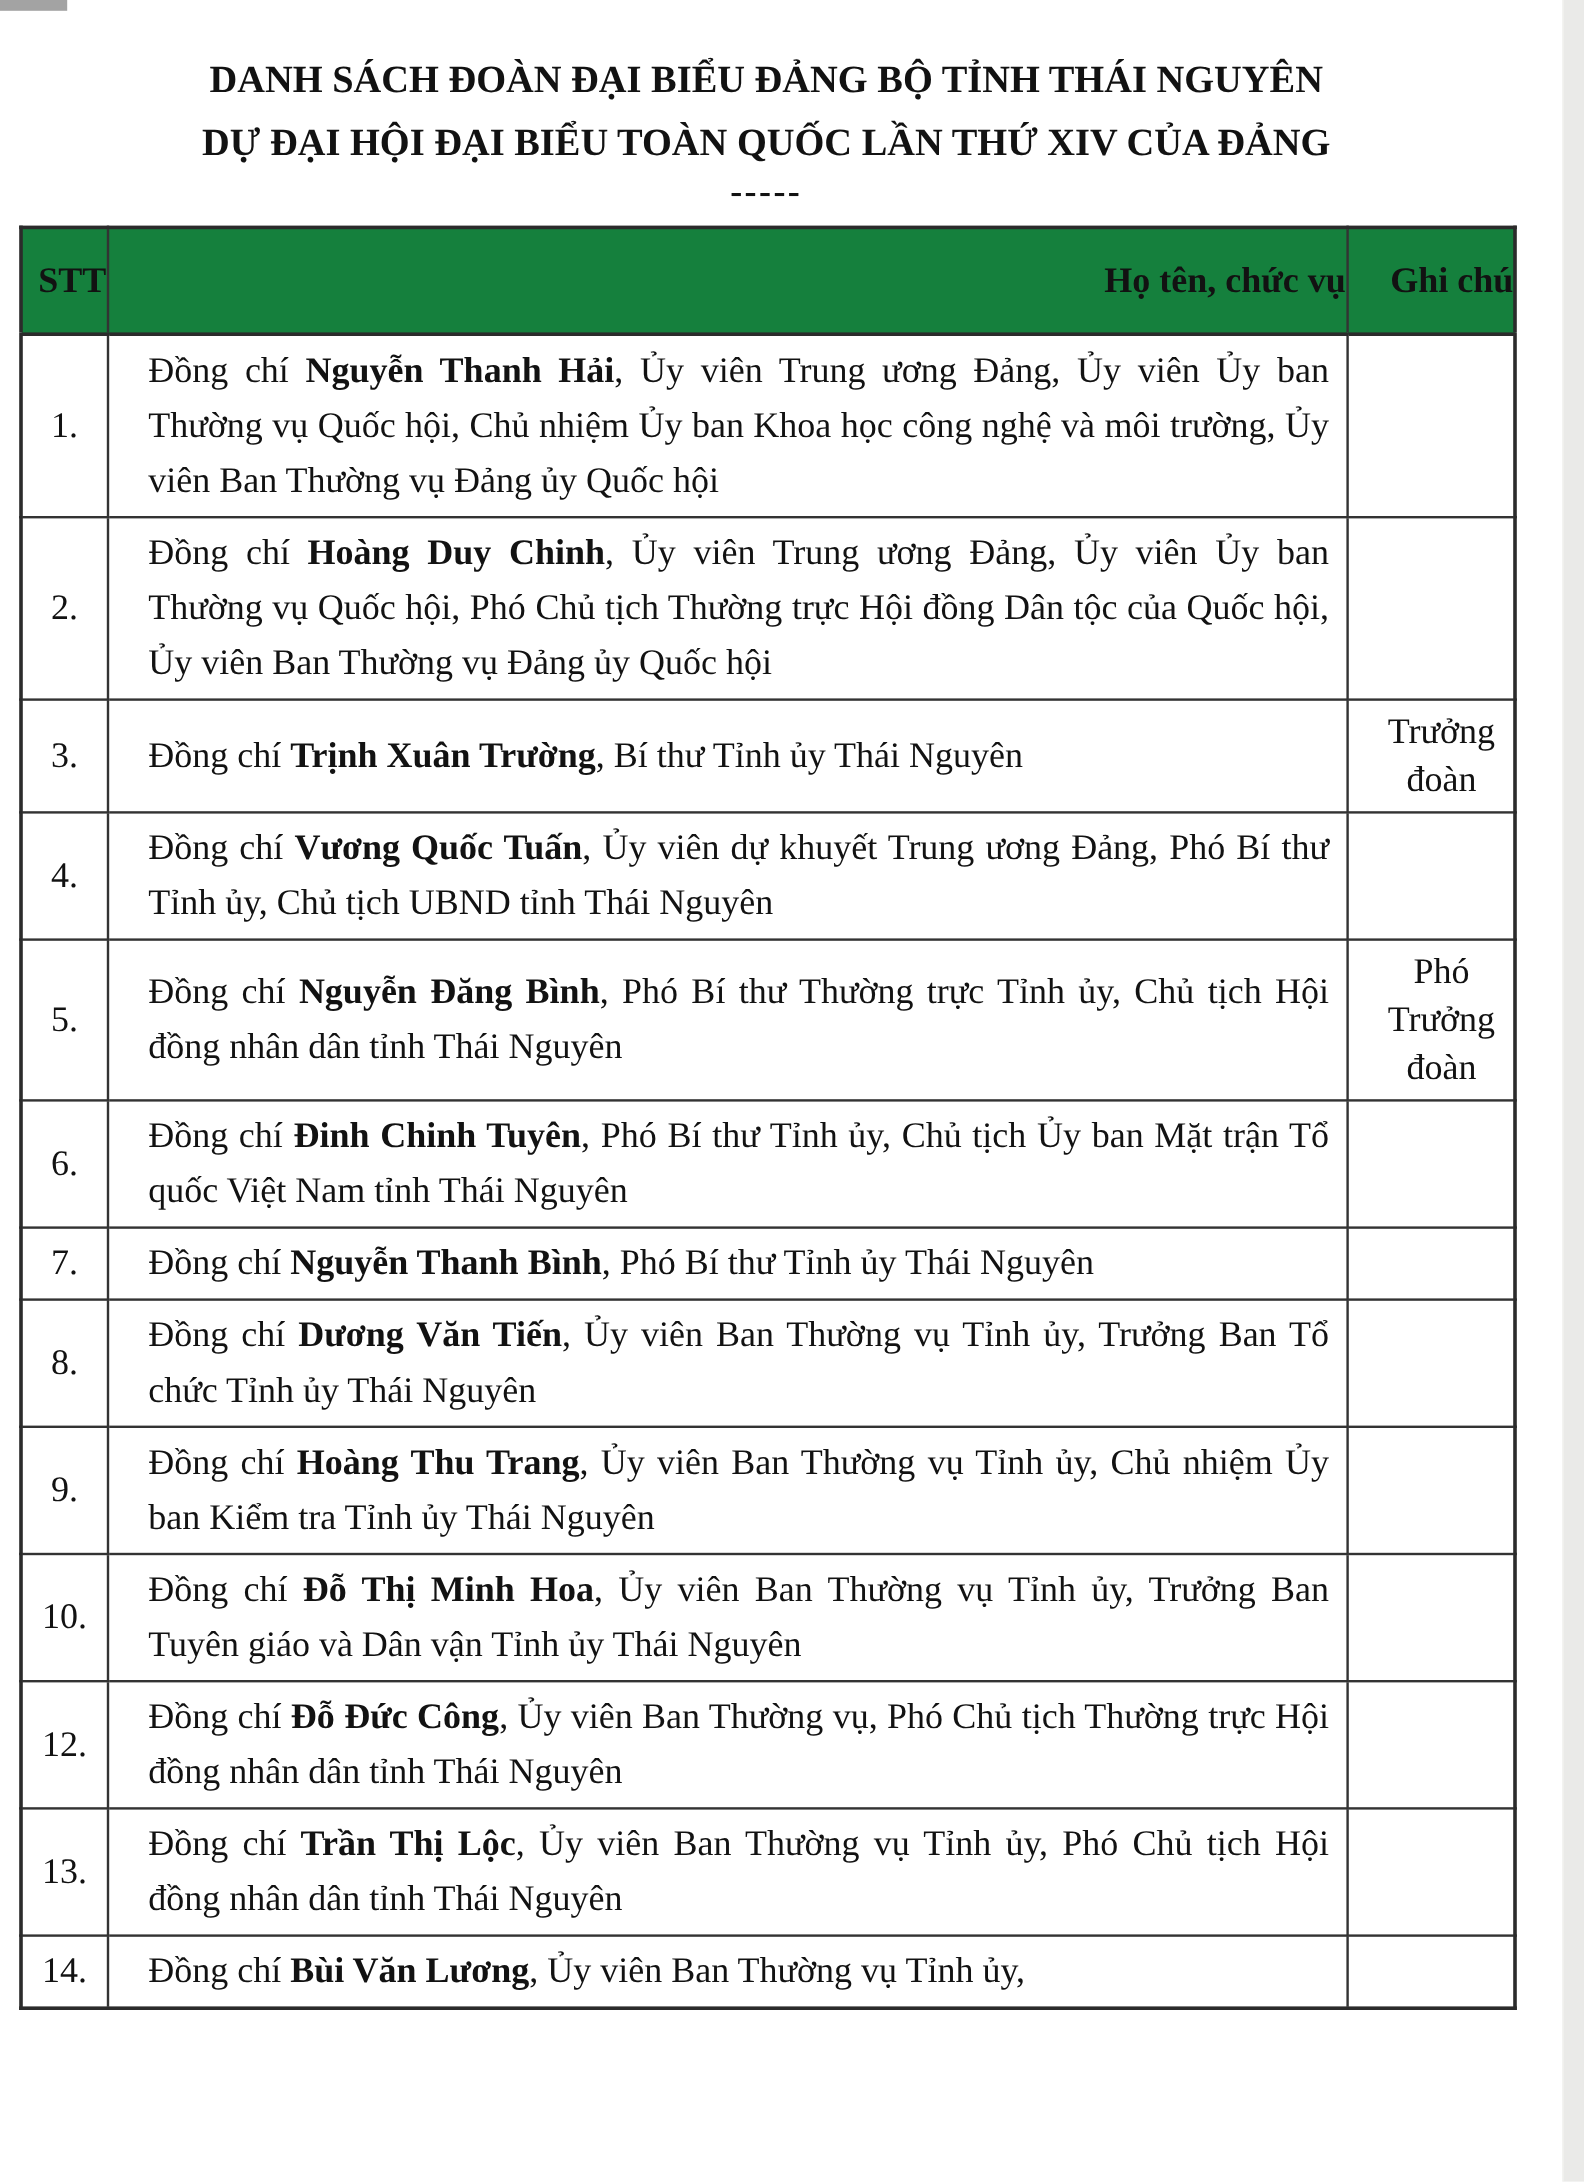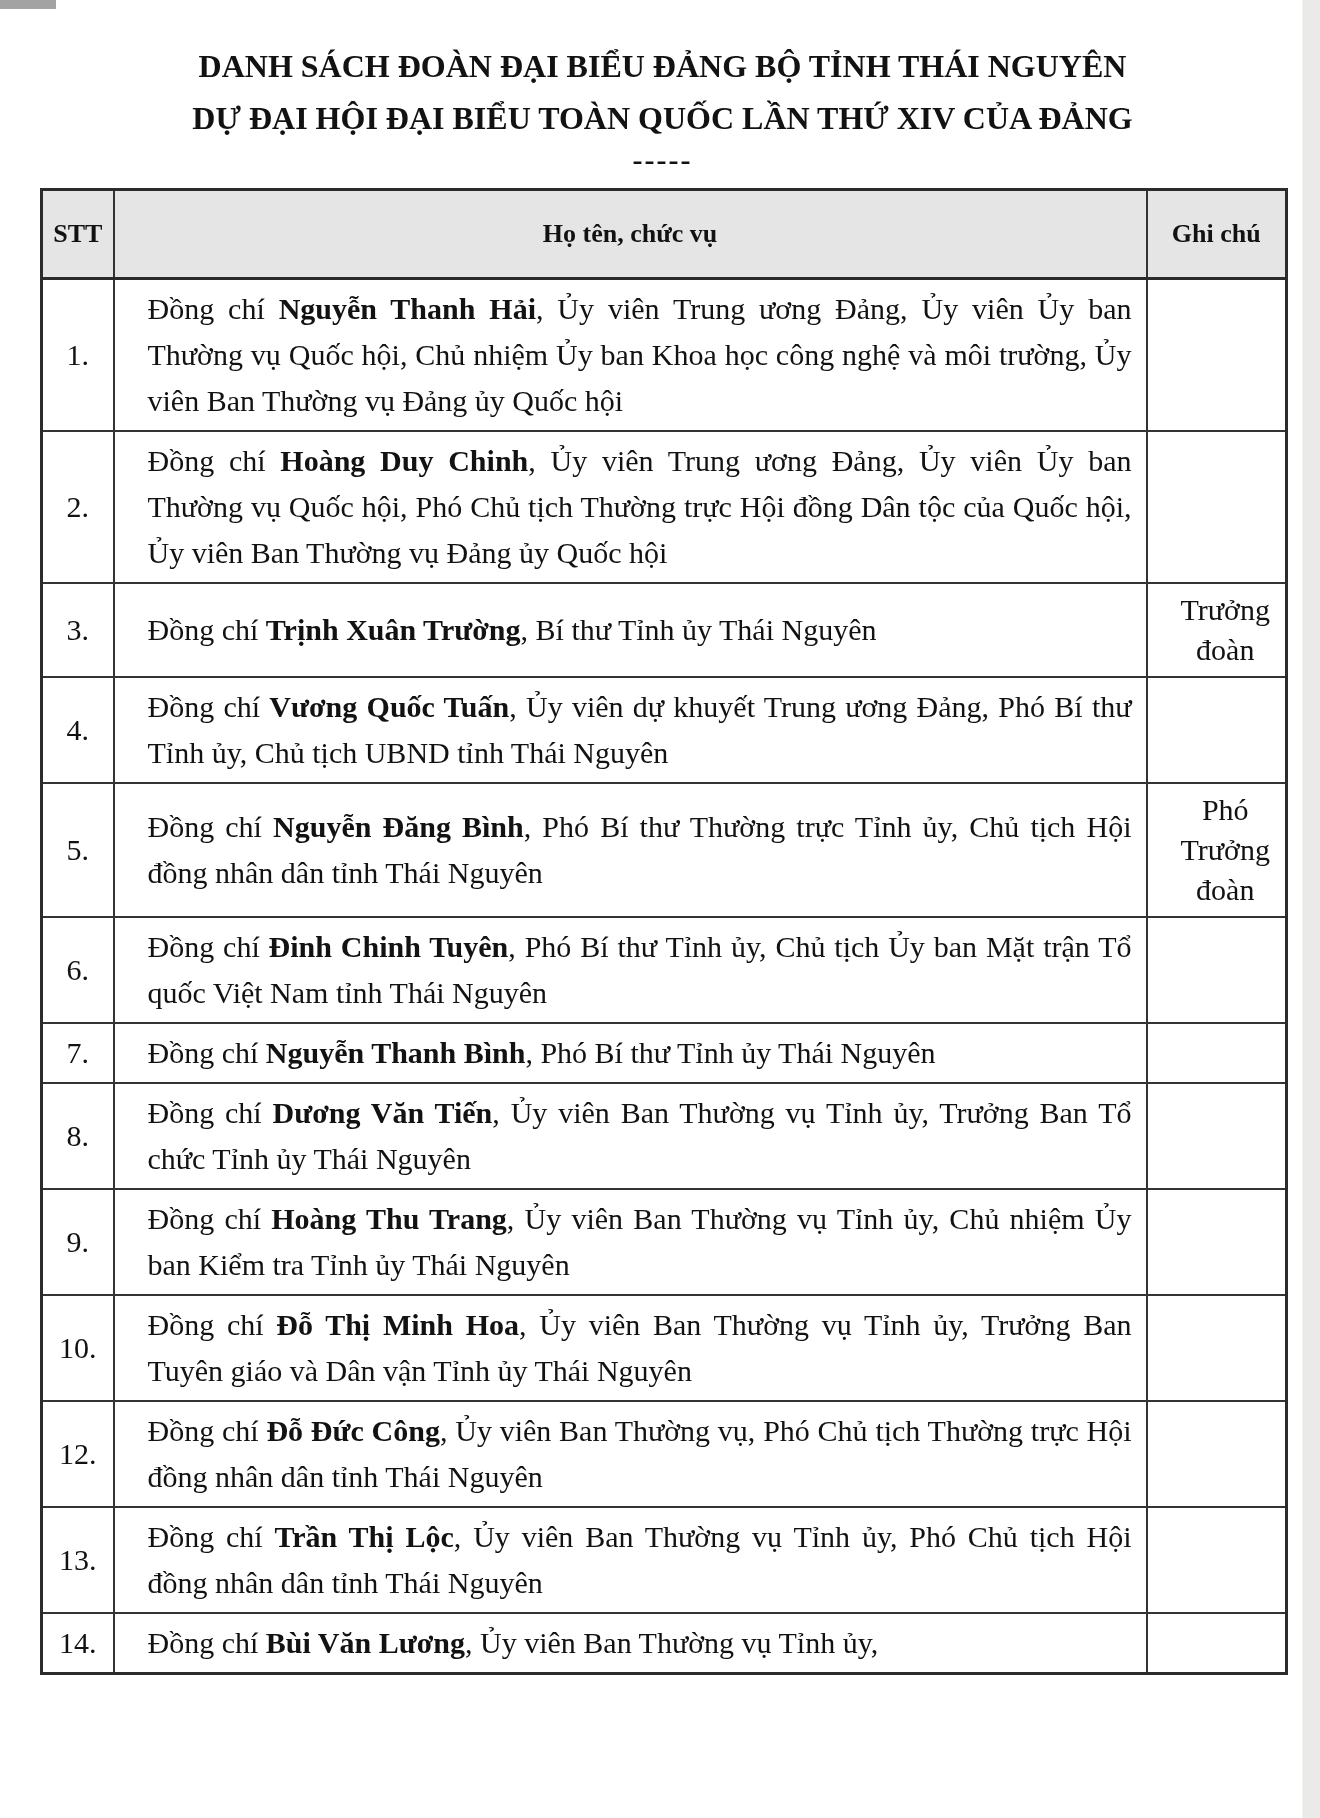--- a/index.html
+++ b/index.html
@@ -29,21 +29,21 @@
     position: absolute;
     top: 0;
     left: 0;
     width: 56px;
     height: 9px;
     background: #a3a3a3;
   }
   .page {
     position: absolute;
     top: 0;
-    left: 40px;
+    left: 16px;
     width: 1245px;
   }
   .title-block {
     margin-top: 40px;
     text-align: center;
     font-weight: bold;
     font-size: 32px;
     line-height: 52px;
     letter-spacing: 0px;
   }
@@ -66,24 +66,24 @@
   table.roster {
     border: 3px solid #2b2b2b;
   }
   table.roster thead th {
     border-bottom: 3px solid #2b2b2b;
   }
   col.col-stt  { width: 72px; }
   col.col-name { width: 1033px; }
   col.col-note { width: 140px; }
   th {
-    background: #e5e5e5;
-    font-weight: bold;
-    font-size: 26px;
-    text-align: center;
+    background: #15803d;
+    font-weight: bold;
+    font-size: 30px;
+    text-align: right;
     vertical-align: middle;
     height: 86px;
     padding: 0;
   }
   td {
     font-size: 30px;
     vertical-align: middle;
     padding: 6px 6px;
   }
   td.cell-stt {

